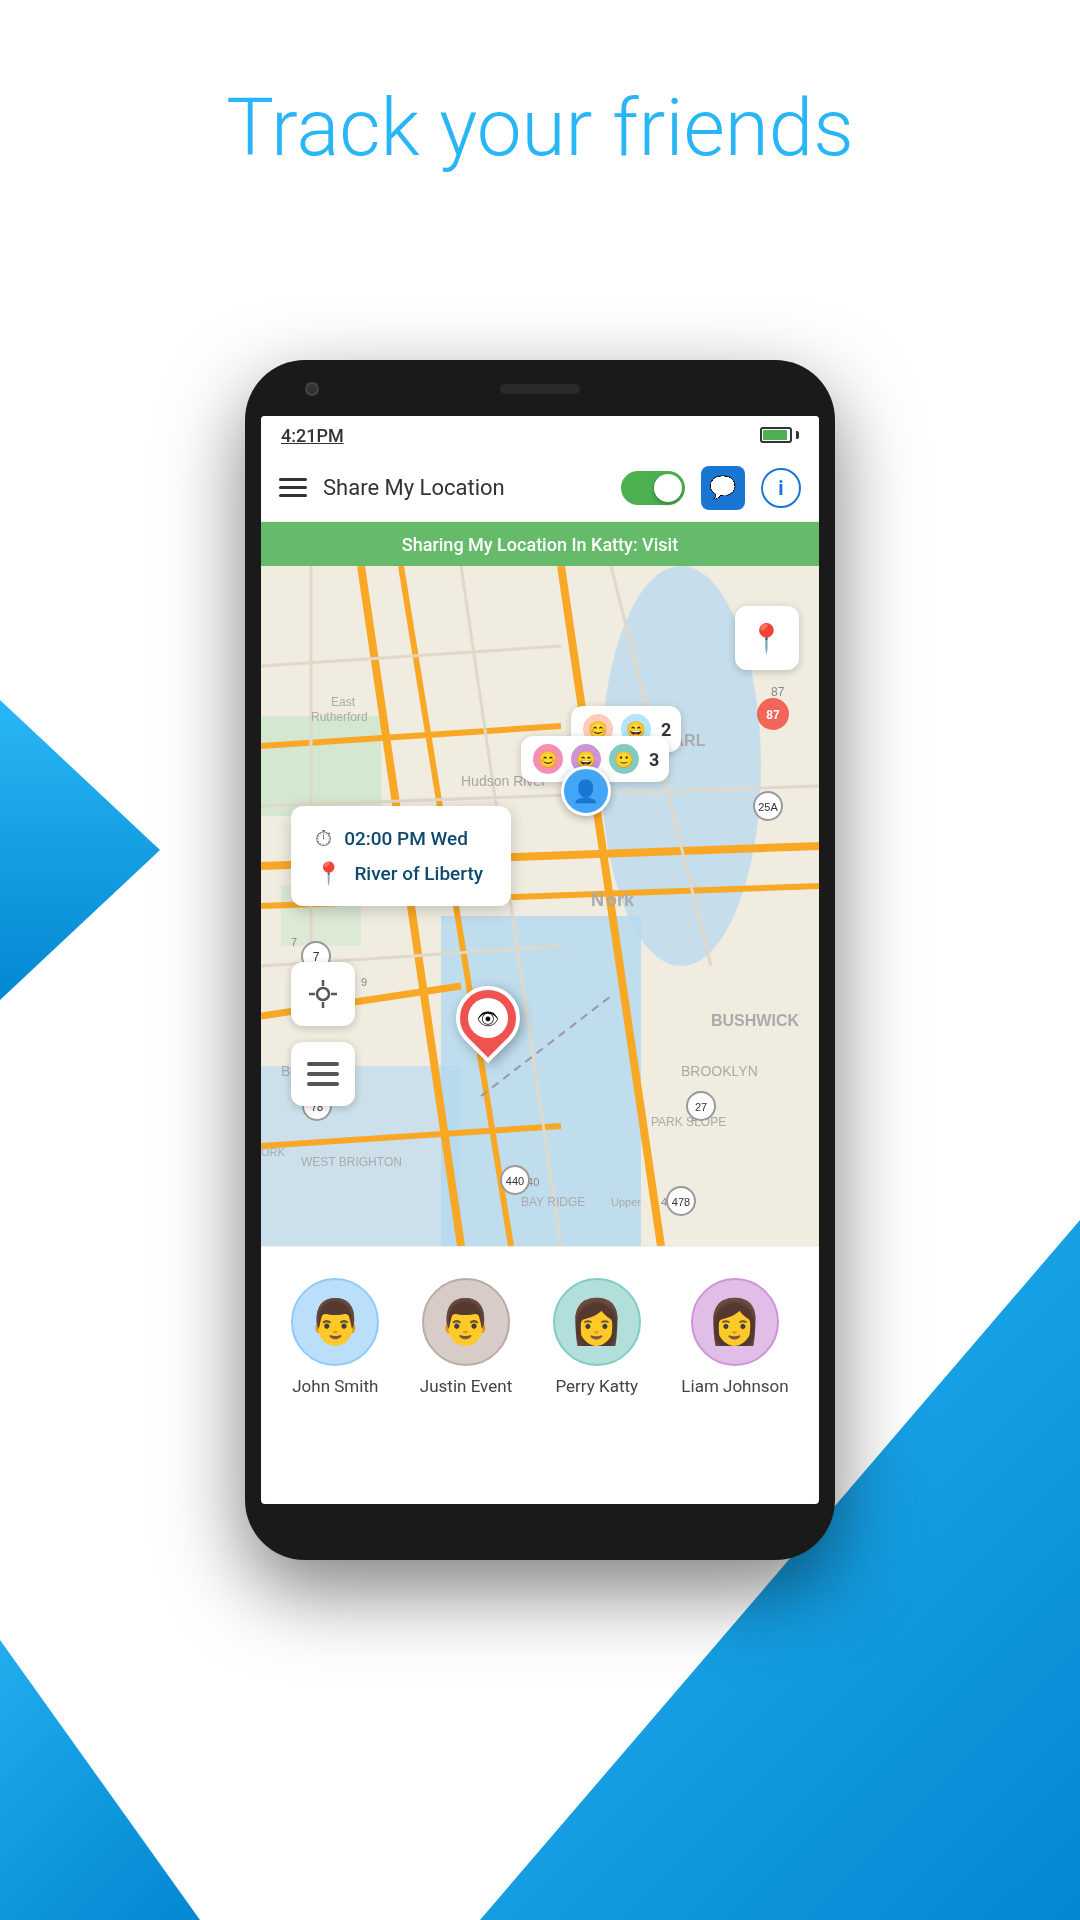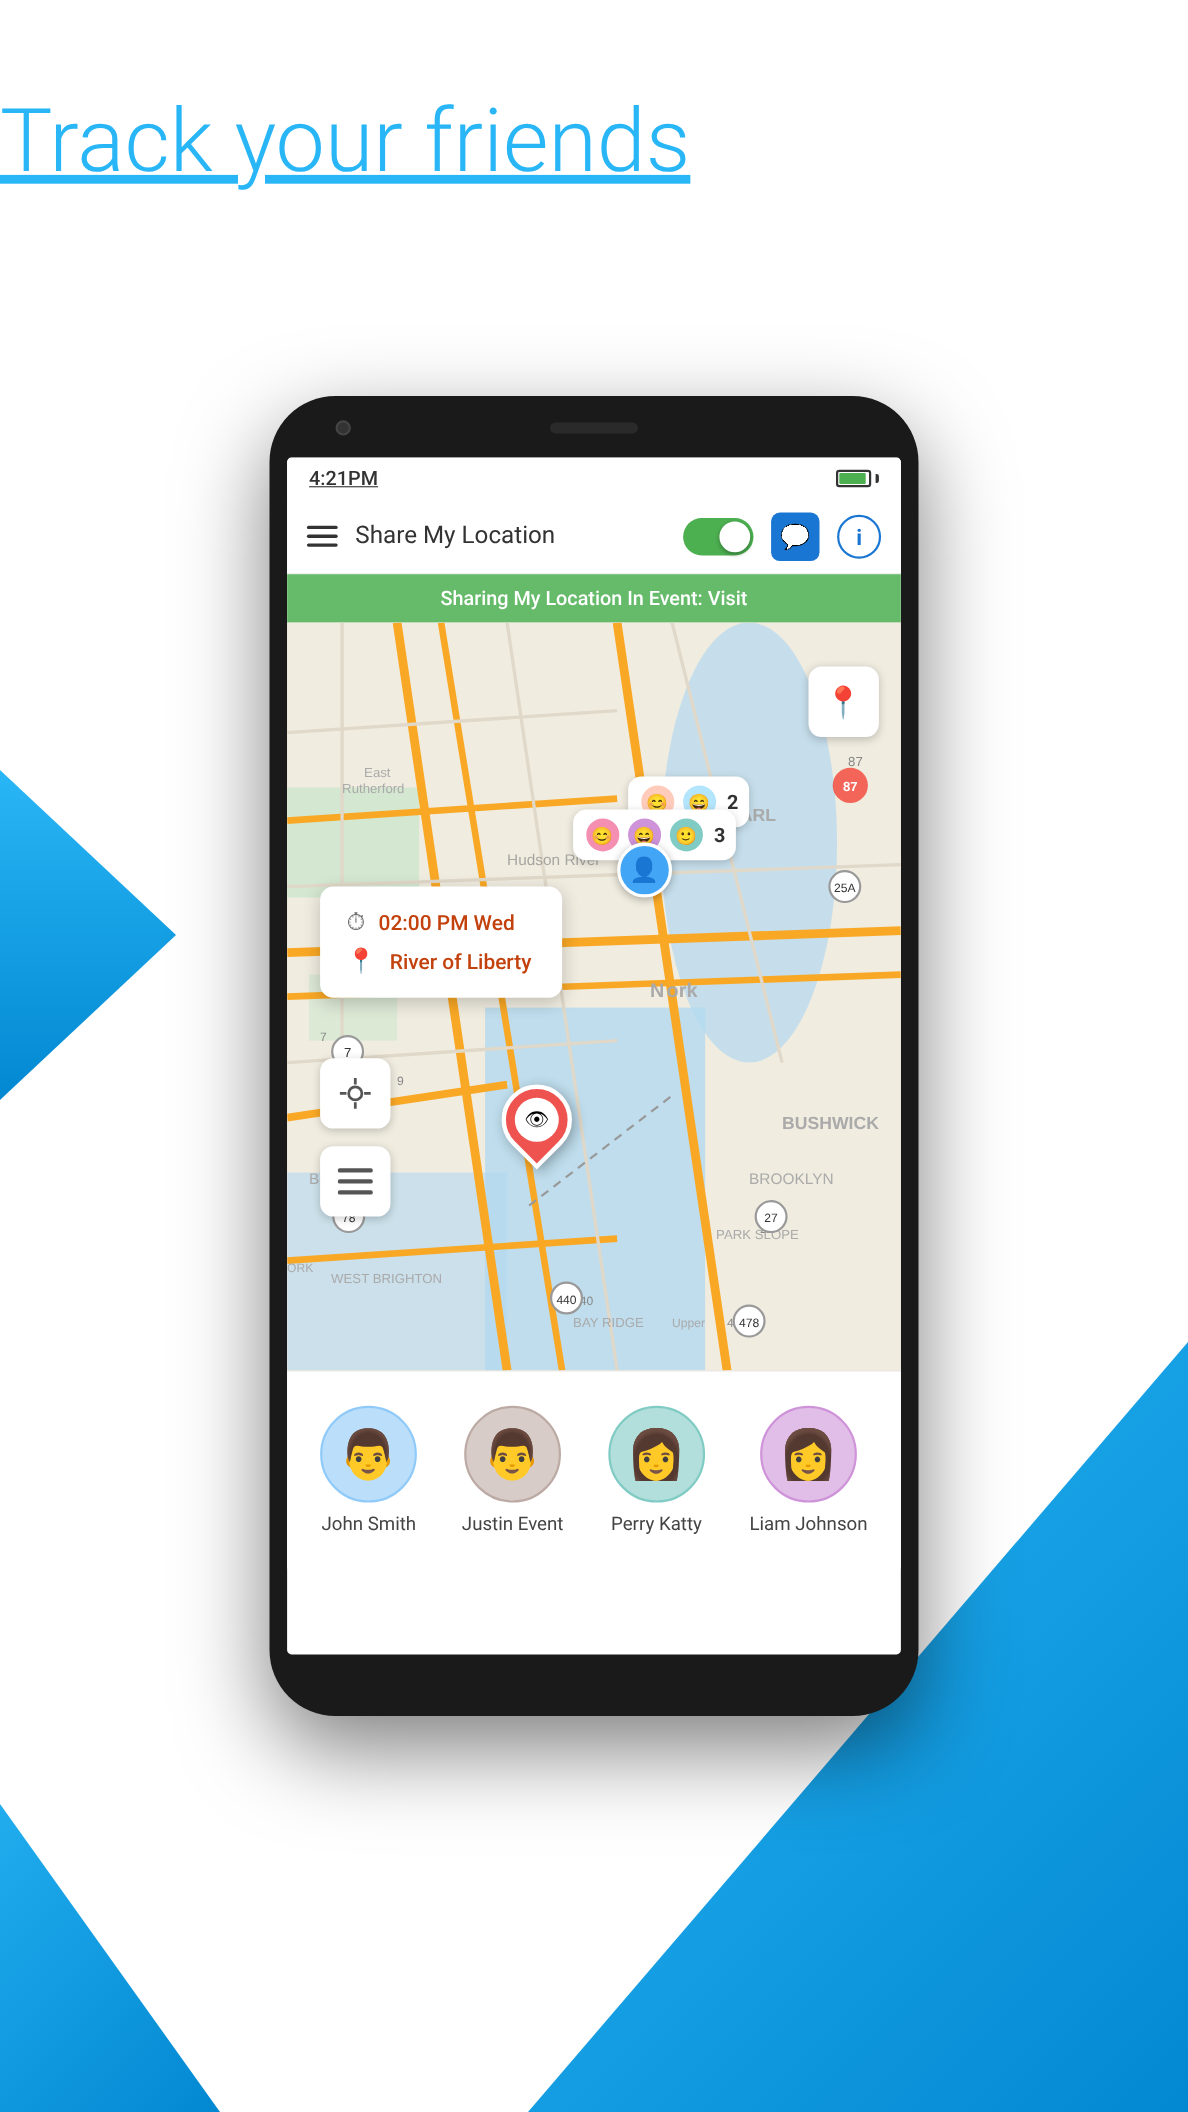--- a/index.html
+++ b/index.html
@@ -44,25 +44,25 @@
       height: 300px;
       background: linear-gradient(180deg, #29b6f6, #0288d1);
       clip-path: polygon(0 0, 100% 50%, 0 100%);
     }
 
     
     .headline {
       position: absolute;
       top: 80px;
       left: 0; right: 0;
+      text-align: center;
       color: #29b6f6;
       font-size: 80px;
       font-weight: 300;
       line-height: 1.2;
-      text-decoration: underline;
     }
 
     
     .phone-wrapper {
       position: absolute;
       top: 360px;
       left: 50%;
       transform: translateX(-50%);
       width: 590px;
       height: 1380px;
@@ -259,21 +259,21 @@
     }
     .map-info-row:last-child {
       margin-bottom: 0;
     }
     .clock-icon, .pin-icon {
       font-size: 22px;
       color: #666;
     }
     .map-info-text {
       font-size: 19px;
-      color: #c2410c;
+      color: #0c4a6e;
       font-weight: 500;
     }
 
     
     .my-location-pin {
       position: absolute;
       bottom: 180px;
       left: 195px;
     }
     .pin-outer {
@@ -508,21 +508,21 @@
         </div>
         <div class="app-bar-title">Share My Location</div>
         <div class="toggle-switch">
           <div class="toggle-knob"></div>
         </div>
         <div class="chat-icon"></div>
         <div class="info-icon">i</div>
       </div>
 
       <div class="green-banner">
-        <span class="green-banner-text">Sharing My Location In Event: Visit</span>
+        <span class="green-banner-text">Sharing My Location In Katty: Visit</span>
       </div>
 
       <div class="map-area">
 
         <svg class="map-svg" viewBox="0 0 558 680" xmlns="http://www.w3.org/2000/svg">
 
           <rect width="558" height="680" fill="#f0ece0"></rect>
 
           <ellipse cx="420" cy="200" rx="80" ry="200" fill="#b3d9f0" opacity="0.7"></ellipse>
           <rect x="180" y="350" width="200" height="330" fill="#b3d9f0" opacity="0.8"></rect>

